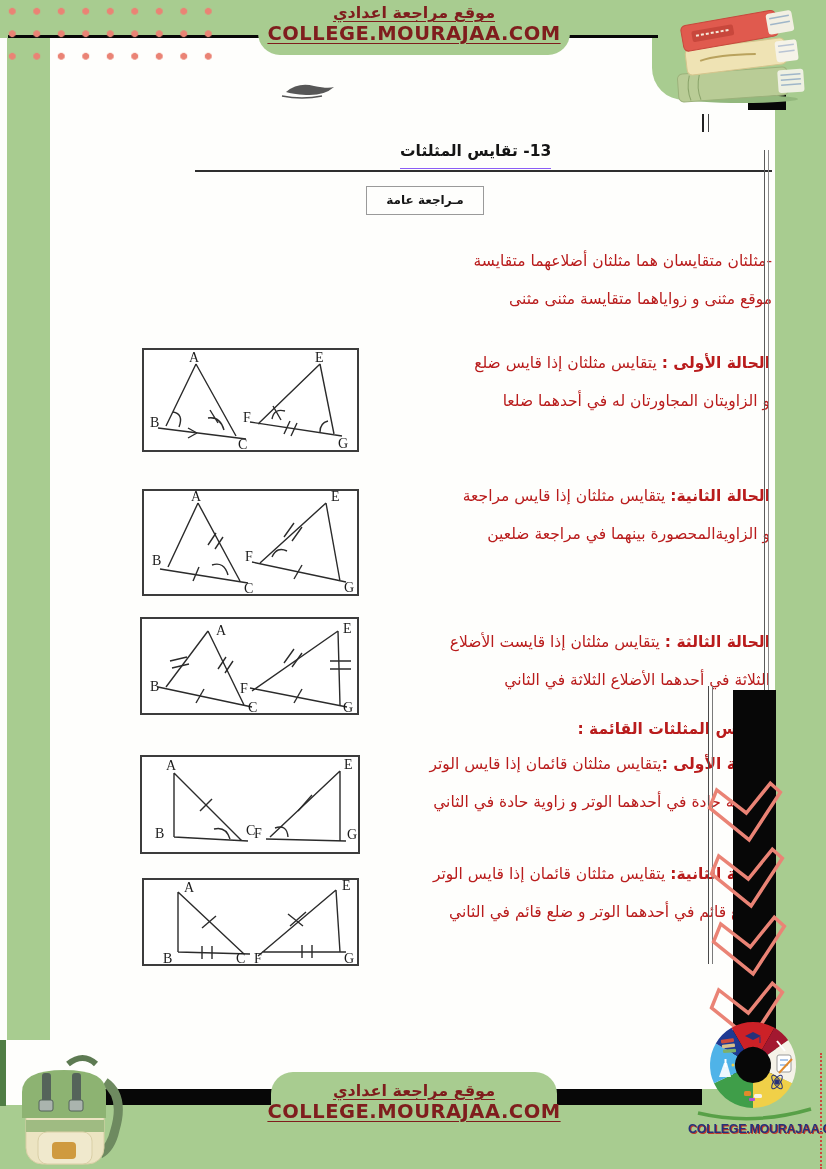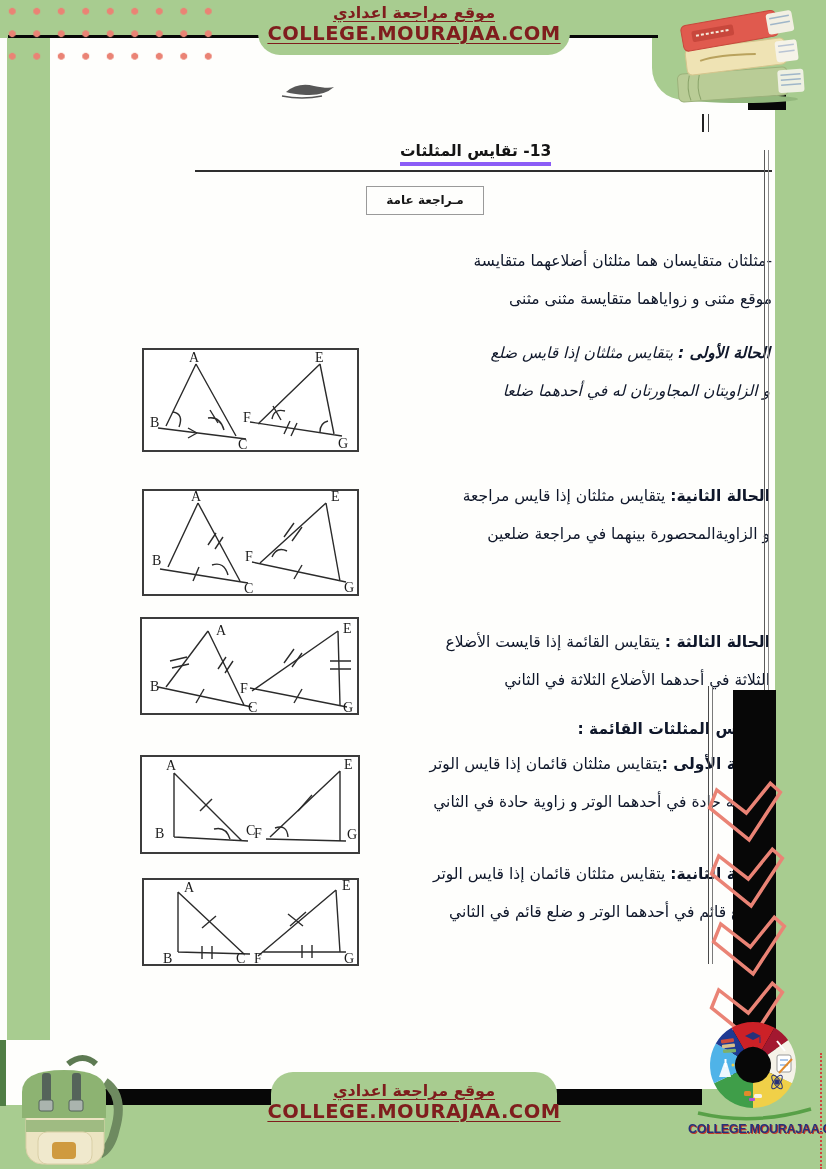--- a/index.html
+++ b/index.html
@@ -1,21 +1,21 @@
 <!DOCTYPE html>
 <html><head>
 <meta charset="utf-8">
 <style>
   html,body{margin:0;padding:0;}
   body{font-family:"DejaVu Sans",sans-serif;}
   #stage{position:relative;width:826px;height:1169px;overflow:hidden;background:#a8cc90;}
   .abs{position:absolute;}
   .page{background:#fefefc;}
   .band{background:#a8cc90;}
-  .ar{direction:rtl;text-align:right;font-size:15.5px;line-height:38px;color:#0f172a;}
+  .ar{direction:rtl;text-align:right;font-size:15.5px;line-height:38px;color:#b91c1c;}
   .ar b{font-weight:bold;}
   .hdr-txt{color:#7f1d1d;text-align:center;font-weight:bold;}
   .hdr-line1{font-size:16px;text-decoration:underline;text-underline-offset:3px;}
   .hdr-line2{font-size:19.5px;letter-spacing:.5px;text-decoration:underline;text-underline-offset:3px;}
   .figbox{background:#fff;border:2px solid #3c3c3c;}
   .figbox svg text{font-family:"Liberation Serif",serif;font-size:14px;fill:#1b1b1b;}
   .figbox svg path,.figbox svg line,.figbox svg polyline{stroke:#2b2b2b;stroke-width:1.4;fill:none;}
   .dots{background-image:radial-gradient(#ea8375 3.3px, rgba(0,0,0,0) 3.9px);background-size:24.5px 22.5px;background-position:0 0;}
   .blackbar{background:#070707;}
   .title-ar{direction:rtl;font-weight:bold;font-size:15.5px;color:#151515;}
@@ -68,45 +68,45 @@
       <line x1="36" y1="26" x2="70" y2="26" stroke="#f5e9d9" stroke-width="2" stroke-dasharray="3 2"></line>
     </g>
   </svg>
 
   <svg class="abs" style="left:280px;top:78px;" width="60" height="24" viewBox="0 0 60 24">
     <path d="M6,14 q12,-10 28,-6 q14,3 20,1 q-10,9 -28,8 q-14,-1 -20,-3 z" fill="#3a3a3a" opacity="0.85"></path>
     <path d="M2,18 q20,4 40,0" stroke="#555" stroke-width="1.5" fill="none"></path>
   </svg>
 
   <div class="abs title-ar" style="left:400px;top:142px;width:372px;text-align:left;">
-    <span style="border-bottom:4px solid #8b5cf6;padding-bottom:2px;display:inline-block;">13- تقايس المثلثات</span>
+    <span style="border-bottom:1px solid #8b5cf6;padding-bottom:8px;display:inline-block;">13- تقايس المثلثات</span>
   </div>
   <div class="abs" style="left:195px;top:170px;width:577px;height:2px;background:#2e2e2e;"></div>
 
   <div class="abs" style="left:366px;top:186px;width:116px;height:27px;border:1px solid #9a9a9a;text-align:center;">
     <span class="title-ar" style="font-size:12px;line-height:27px;">مـراجعة عامة</span>
   </div>
 
   <div class="abs ar" style="right:54px;top:242px;width:345px;">
     <div>-مثلثان متقايسان هما مثلثان أضلاعهما متقايسة</div>
     <div>موقع مثنى و زواياهما متقايسة مثنى مثنى</div>
   </div>
 
-  <div class="abs ar" style="right:56px;top:334px;width:345px;font-style:italic;">
+  <div class="abs ar" style="right:56px;top:344px;width:345px;">
     <div><b>الحالة الأولى :</b> <span>يتقايس مثلثان إذا قايس ضلع</span></div>
     <div>و الزاويتان المجاورتان له في أحدهما ضلعا</div>
   </div>
 
   <div class="abs ar" style="right:56px;top:477px;width:345px;">
     <div><b>الحالة الثانية:</b> <span>يتقايس مثلثان إذا قايس مراجعة</span></div>
     <div>و الزاويةالمحصورة بينهما في مراجعة ضلعين</div>
   </div>
 
   <div class="abs ar" style="right:56px;top:623px;width:345px;">
-    <div><b>الحالة الثالثة :</b> <span>يتقايس القائمة إذا قايست الأضلاع</span></div>
+    <div><b>الحالة الثالثة :</b> <span>يتقايس مثلثان إذا قايست الأضلاع</span></div>
     <div>الثلاثة في أحدهما الأضلاع الثلاثة في الثاني</div>
   </div>
 
   <div class="abs ar" style="right:60px;top:710px;width:345px;">
     <b>تقايس المثلثات القائمة :</b>
   </div>
 
   <div class="abs ar" style="right:56px;top:745px;width:350px;">
     <div><b>الحالة الأولى :</b><span>يتقايس مثلثان قائمان إذا قايس الوتر</span></div>
     <div>و زاوية حادة في أحدهما الوتر و زاوية حادة في الثاني</div>

